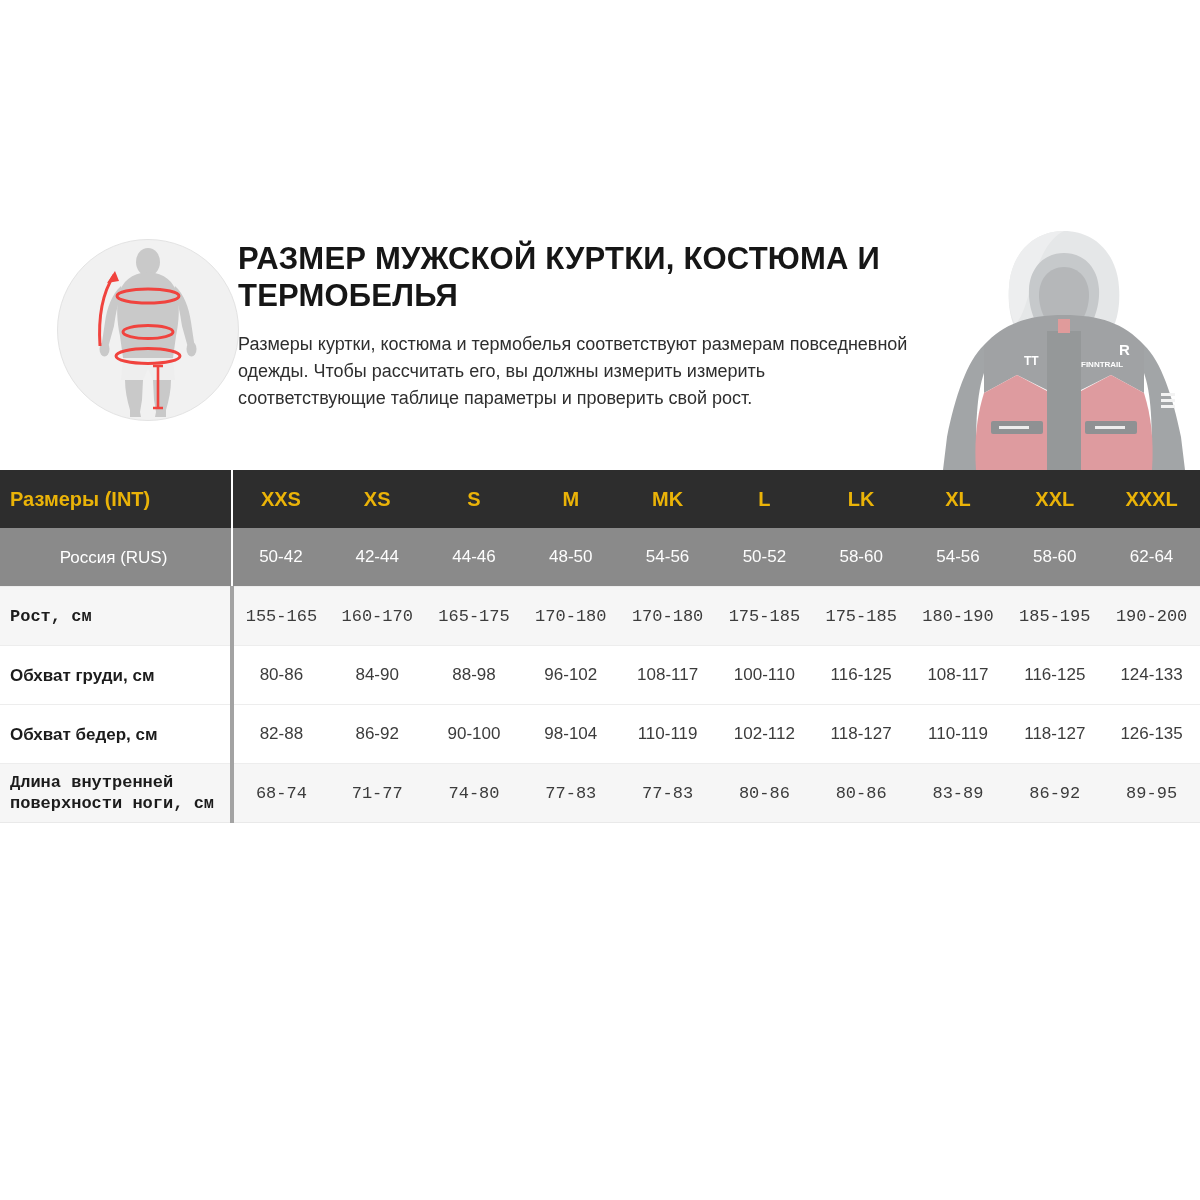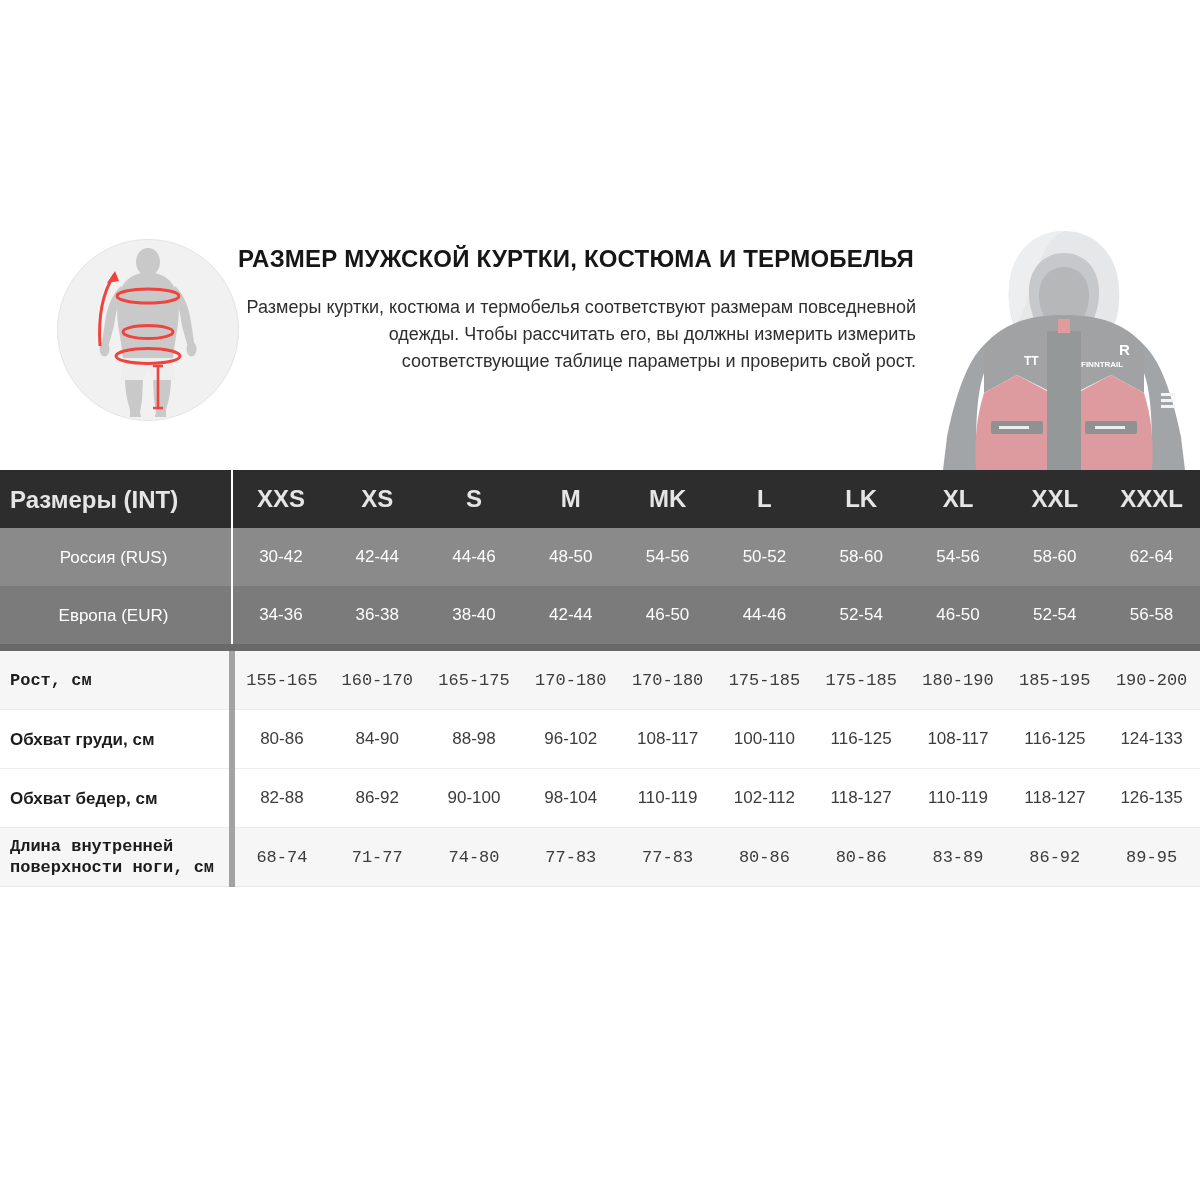--- a/index.html
+++ b/index.html
@@ -13,66 +13,66 @@
   
   .diagram-circle {
     position:absolute; left:57px; top:239px; width:182px; height:182px;
     border-radius:50%; background:#f1f1f1; border:1px solid #e3e3e3;
     box-sizing:border-box; overflow:hidden;
   }
   .diagram-circle svg { display:block; }
 
   .intro-text { position:absolute; left:238px; top:240px; width:678px; }
   .title {
-    margin:0; font-size:24px; line-height:37px; font-weight:bold;
+    margin:0; font-size:31px; line-height:37px; font-weight:bold;
     color:#161616; letter-spacing:0.2px; text-transform:uppercase;
   }
   .desc {
-    margin:17px 0 0; font-size:18px; line-height:27px; color:#2e2e2e;text-align:right;
+    margin:17px 0 0; font-size:18px; line-height:27px; color:#2e2e2e;
   }
 
   .jacket {
     position:absolute; left:928px; top:225px; width:272px; height:245px;
     overflow:hidden;
     text-align:right;
   }
 
   
   .size-table {
     position:absolute; left:0; top:470px; width:1200px;
     border-collapse:collapse; table-layout:fixed;
   }
   .size-table th, .size-table td {
     height:58px; padding:0; text-align:center; vertical-align:middle;
     font-size:17px; overflow:hidden;
   }
   .size-table thead th {
-    background:var(--header-bg,#2d2d2d); color:#e5e5e5;
-    font-size:24px; font-weight:bold;
+    background:var(--header-bg,#2d2d2d); color:#eab308;
+    font-size:20px; font-weight:bold;
   }
   .size-table th.corner, .size-table td.label {
     text-align:left; padding-left:10px; padding-right:14px; line-height:21px;
   }
   tr.rus td { background:var(--rus-bg,#8a8a8a); color:#fdfdfd; }
   tr.eur td { background:var(--eur-bg,#7b7b7b); color:#fdfdfd;
               border-bottom:7px solid #696969; }
   tr.shade td { background:var(--shade-bg,#f6f6f6);font-family:Liberation Mono, monospace; }
   tr.plain td { background:#ffffff; }
   tr.shade td, tr.plain td { color:#3c3c3c; border-top:1px solid #ededed; }
   tr.shade td.label, tr.plain td.label { font-weight:bold; color:#1c1c1c; }
   tr.rus td.label, tr.eur td.label { font-weight:normal; color:#ffffff;text-align:center; }
   tbody tr:last-child td { border-bottom:1px solid #e9e9e9; }
 
   
   .size-table th:nth-child(2),
   tr.rus td:nth-child(2), tr.eur td:nth-child(2) {
     border-left:2px solid rgba(255,255,255,0.75);
   }
   tr.shade td:nth-child(2), tr.plain td:nth-child(2) {
-    border-left:6px solid #a3a3a3;
+    border-left:4px solid #a3a3a3;
   }
 </style>
 </head>
 <body style="--accent-red: #f0433e; --header-bg: #2d2d2d; --rus-bg: #8a8a8a; --eur-bg: #7b7b7b; --shade-bg: #f6f6f6;">
 
 <div class="page">
 
   <div class="diagram-circle">
     <svg width="180" height="180" viewBox="0 0 180 180">
       <g fill="#c9c9c9">
@@ -160,43 +160,30 @@
           <th>L</th>
           <th>LK</th>
           <th>XL</th>
           <th>XXL</th>
           <th>XXXL</th>
         </tr>
     </thead>
     <tbody id="table-body">
         <tr class="rus">
           <td class="label">Россия (RUS)</td>
-          <td>30-42</td>
+          <td>50-42</td>
           <td>42-44</td>
           <td>44-46</td>
           <td>48-50</td>
           <td>54-56</td>
           <td>50-52</td>
           <td>58-60</td>
           <td>54-56</td>
           <td>58-60</td>
           <td>62-64</td>
-        </tr>
-        <tr class="eur">
-          <td class="label">Европа (EUR)</td>
-          <td>34-36</td>
-          <td>36-38</td>
-          <td>38-40</td>
-          <td>42-44</td>
-          <td>46-50</td>
-          <td>44-46</td>
-          <td>52-54</td>
-          <td>46-50</td>
-          <td>52-54</td>
-          <td>56-58</td>
         </tr>
         <tr class="shade">
           <td class="label">Рост, см</td>
           <td>155-165</td>
           <td>160-170</td>
           <td>165-175</td>
           <td>170-180</td>
           <td>170-180</td>
           <td>175-185</td>
           <td>175-185</td>

